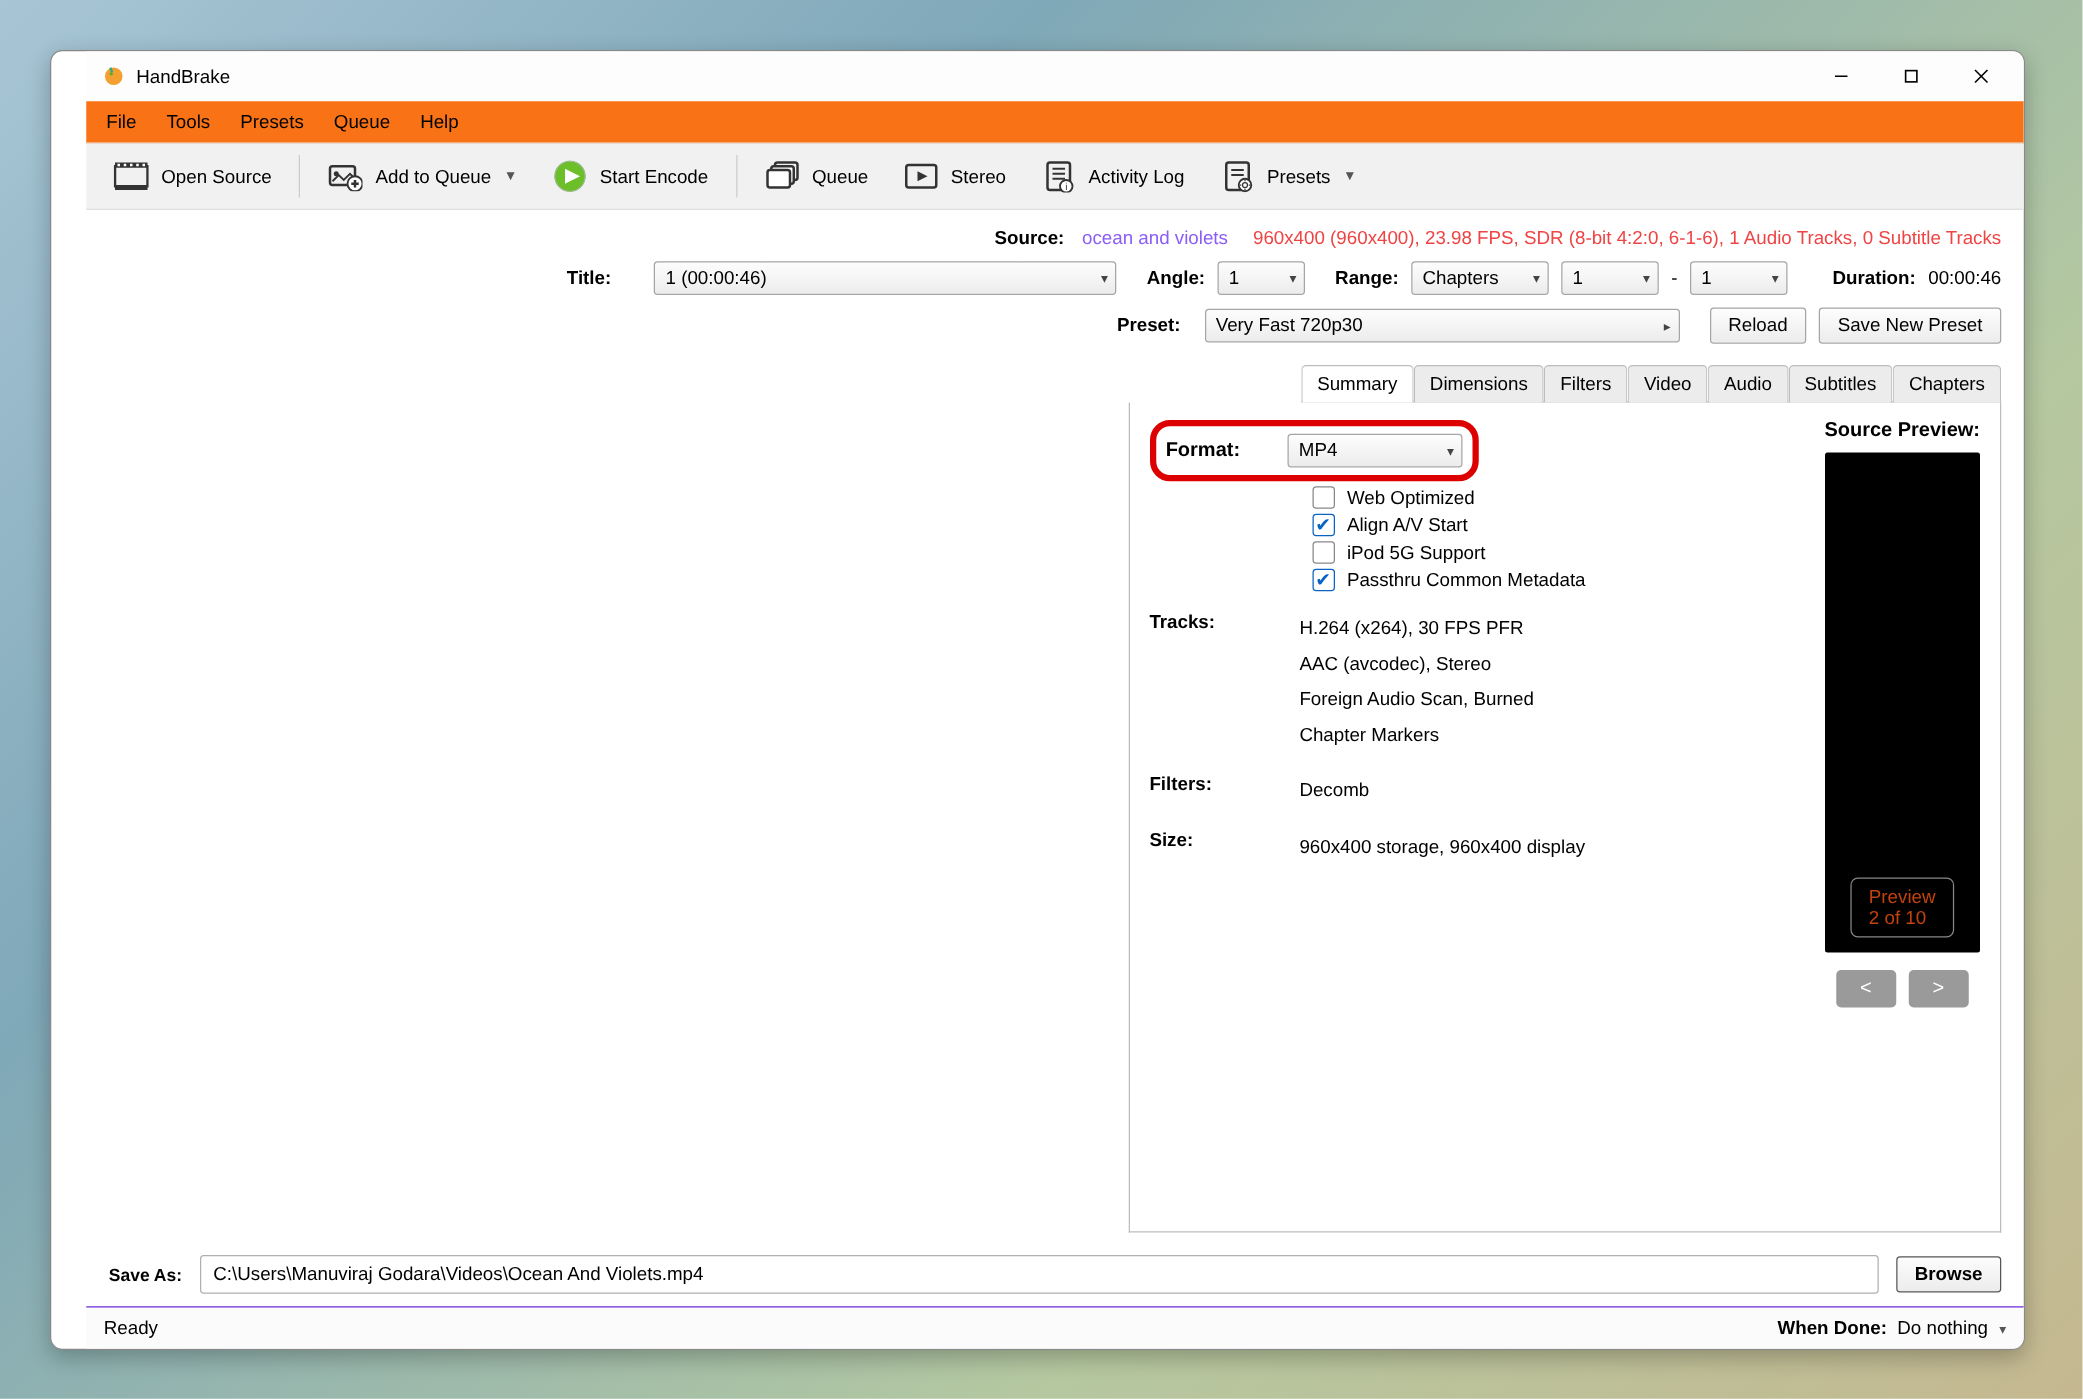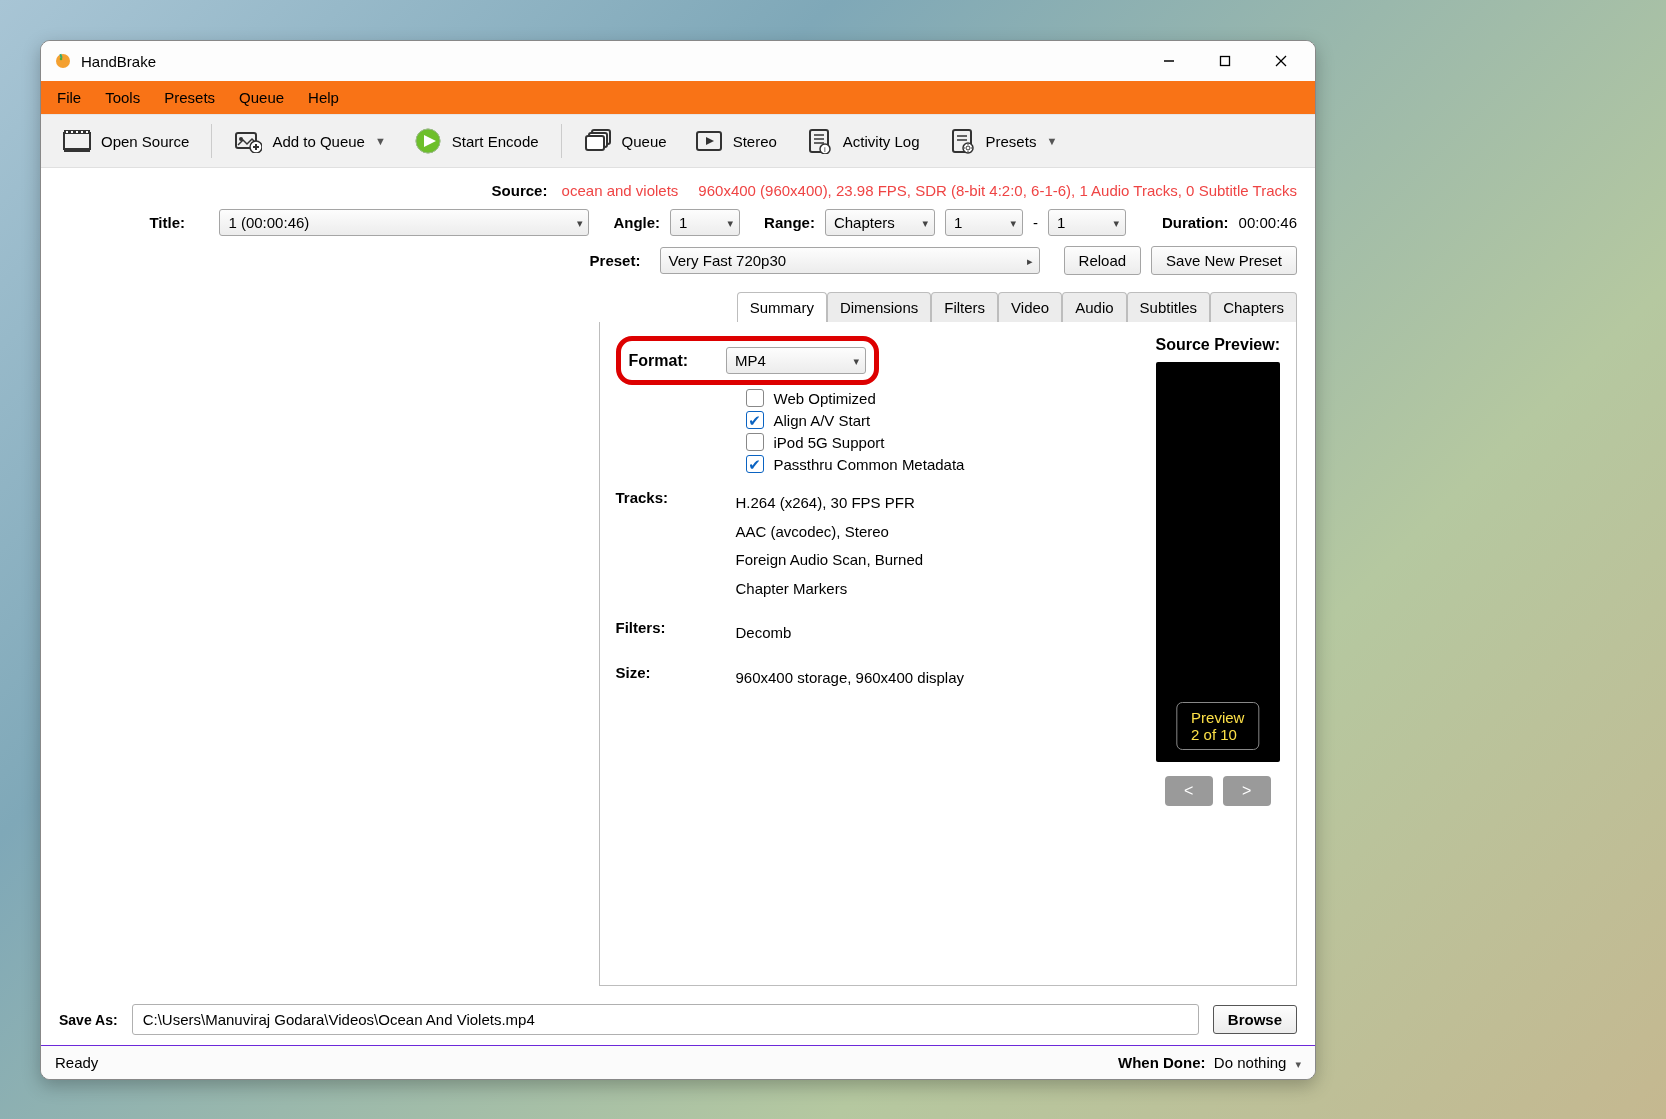--- a/index.html
+++ b/index.html
@@ -9,26 +9,27 @@
   background: linear-gradient(135deg, #a8c5d5 0%, #7fa8b8 30%, #b5c8a0 70%, #c5b890 100%);
   width: 1666px;
   height: 1119px;
   padding: 40px;
   color: #000;
 }
 .window {
   background: #fff;
   border: 1px solid #888;
   border-radius: 10px;
-  width: 1276px;
+  width: 1580px;
   height: 1040px;
   display: flex;
   flex-direction: column;
   overflow: hidden;
   box-shadow: 0 6px 18px rgba(0,0,0,0.25);
+  padding-left: 28px;
 }
 .titlebar {
   display: flex;
   align-items: center;
   height: 40px;
   padding: 0 6px 0 12px;
   background: #fdfdfd;
 }
 .titlebar .app-icon { width:20px; height:20px; margin-right:8px; display:inline-flex; align-items:center; justify-content:center;}
 .titlebar .title { font-size: 15px; }
@@ -53,21 +54,21 @@
 }
 .tbtn {
   display:flex; align-items:center; gap:10px;
   padding:6px 12px; font-size:15px;
 }
 .tbtn .ico{width:28px;height:28px;display:flex;align-items:center;justify-content:center;}
 .tsep{width:1px;height:34px;background:#ccc;margin:0 6px;}
 .content { flex:1; padding: 14px 18px 8px 18px; display:flex; flex-direction:column;align-items:flex-end; }
 .row { display:flex; align-items:center; gap:10px; margin-bottom:10px; font-size:15px;}
 .lbl { font-weight:700; min-width:60px;}
-.source-name{color:#ef4444; margin-right:10px;}
+.source-name{color:#8b5cf6; margin-right:10px;}
 .source-meta{color:#ef4444;}
 .select {
   background: linear-gradient(#fdfdfd,#ececec);
   border:1px solid #a5a5a5;
   border-radius:3px;
   padding:4px 24px 4px 8px;
   position:relative;
   font-size:15px;
   display:inline-flex; align-items:center;
 }
@@ -106,21 +107,21 @@
 .chk{display:flex;align-items:center;gap:10px;margin:4px 0 4px 130px;font-size:15px;}
 .chkbox{width:18px;height:18px;border:1.5px solid #888;border-radius:3px;display:flex;align-items:center;justify-content:center;}
 .chkbox.checked{border-color:#0a63c2;}
 .chkbox.checked::after{content:"✔";color:#0a63c2;font-size:15px;line-height:1;}
 .kv{display:flex;gap:50px;margin-top:16px;font-size:15px;}
 .kv .k{font-weight:700;width:70px;}
 .kv .v{line-height:1.9;}
 .rightcol{flex:1;}
 .preview-title{font-weight:700;font-size:16px;margin-bottom:8px;}
 .preview-box{background:#000;height:400px;position:relative;border-radius:2px;}
-.preview-badge{position:absolute;bottom:12px;left:50%;transform:translateX(-50%);border:1px solid #888;border-radius:6px;background:rgba(0,0,0,0.3);color:#fde047;padding:6px 14px;font-size:15px;}
+.preview-badge{position:absolute;bottom:12px;left:50%;transform:translateX(-50%);border:1px solid #888;border-radius:6px;background:rgba(0,0,0,0.3);color:#c2410c;padding:6px 14px;font-size:15px;}
 .prev-nav{display:flex;gap:10px;justify-content:center;margin-top:14px;}
 .navbtn{background:#9a9a9a;color:#fff;border:none;border-radius:4px;width:48px;height:30px;font-size:16px;}
 .savebar{display:flex;align-items:center;gap:14px;padding:10px 18px;}
 .savein{flex:1;border:1px solid #b0b0b0;border-radius:3px;padding:6px 10px;font-size:15px;background:#fff;}
 .statusbar{display:flex;align-items:center;justify-content:space-between;padding:8px 14px;border-top:1px solid #6d28d9;font-size:15px;background:#fbfbfb;}
 .dropA::after{content:" ▾"; font-size:11px;color:#555;margin-left:6px;}
 </style>
 </head>
 <body>
 

